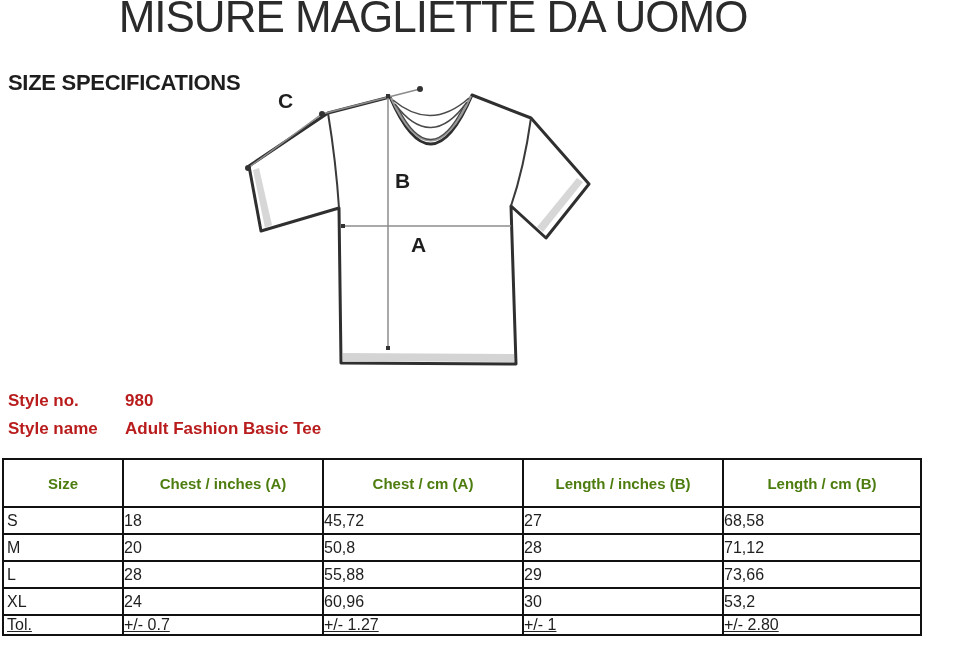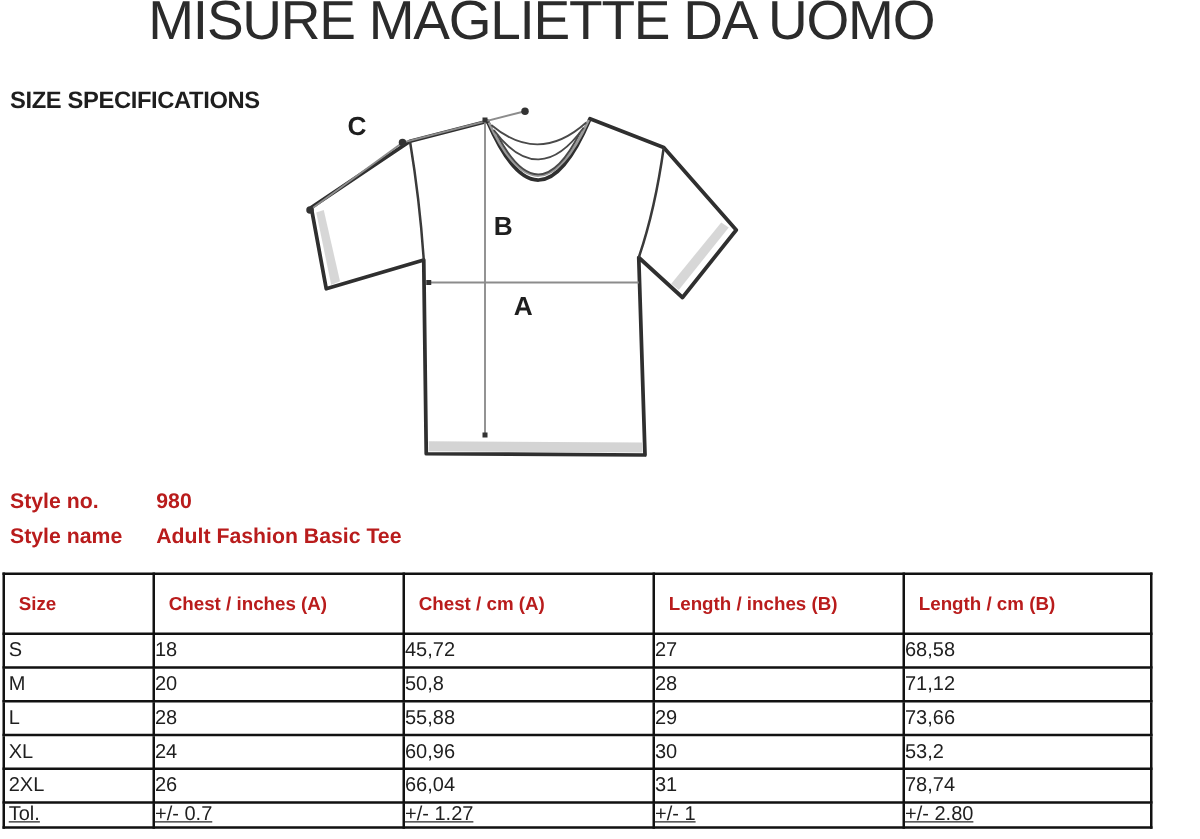--- a/index.html
+++ b/index.html
@@ -14,21 +14,21 @@
   .page{position:absolute;inset:0;}
   .title{
     position:absolute;top:-8px;left:433px;
     transform:translateX(-50%);
     margin:0;
     font-size:44px;font-weight:400;letter-spacing:-1px;
     white-space:nowrap;color:#2b2b2b;
   }
   .subtitle{
     position:absolute;top:70px;left:8px;
-    font-size:19px;font-weight:700;letter-spacing:-0.3px;color:#1e1e1e;
+    font-size:22px;font-weight:700;letter-spacing:-0.3px;color:#1e1e1e;
   }
   .shirt{
     position:absolute;left:225px;top:80px;
     width:430px;height:300px;
   }
   .measure-label{
     font-family:"Liberation Sans", sans-serif;
     font-size:21px;font-weight:700;fill:#1e1e1e;
   }
   .styleinfo{
@@ -44,21 +44,21 @@
     table-layout:fixed;
     font-family:"Liberation Sans", sans-serif;
   }
   table.sizes th, table.sizes td{
     border:2px solid #111111;
     padding:0;
     overflow:hidden;white-space:nowrap;
   }
   table.sizes thead tr{height:48px;}
   table.sizes th{
-    font-size:15px;font-weight:700;text-align:left;color:#b91c1c;padding-left:11px;
+    font-size:15px;font-weight:700;text-align:center;color:#4d7c0f;
   }
   table.sizes tbody tr{height:27px;}
   table.sizes tbody tr:last-child{height:20px;text-decoration:underline;}
   table.sizes td{
     font-size:16px;font-weight:400;text-align:left;color:#1f1f1f;
   }
   table.sizes td:first-child{text-align:left;padding-left:3px;}
 </style>
 </head>
 <body>
@@ -153,27 +153,20 @@
           <td>73,66</td>
         </tr>
         <tr>
           <td>XL</td>
           <td>24</td>
           <td>60,96</td>
           <td>30</td>
           <td>53,2</td>
         </tr>
         <tr>
-          <td>2XL</td>
-          <td>26</td>
-          <td>66,04</td>
-          <td>31</td>
-          <td>78,74</td>
-        </tr>
-        <tr>
           <td>Tol.</td>
           <td>+/- 0.7</td>
           <td>+/- 1.27</td>
           <td>+/- 1</td>
           <td>+/- 2.80</td>
         </tr>
       </tbody>
   </table>
 
 </div>

